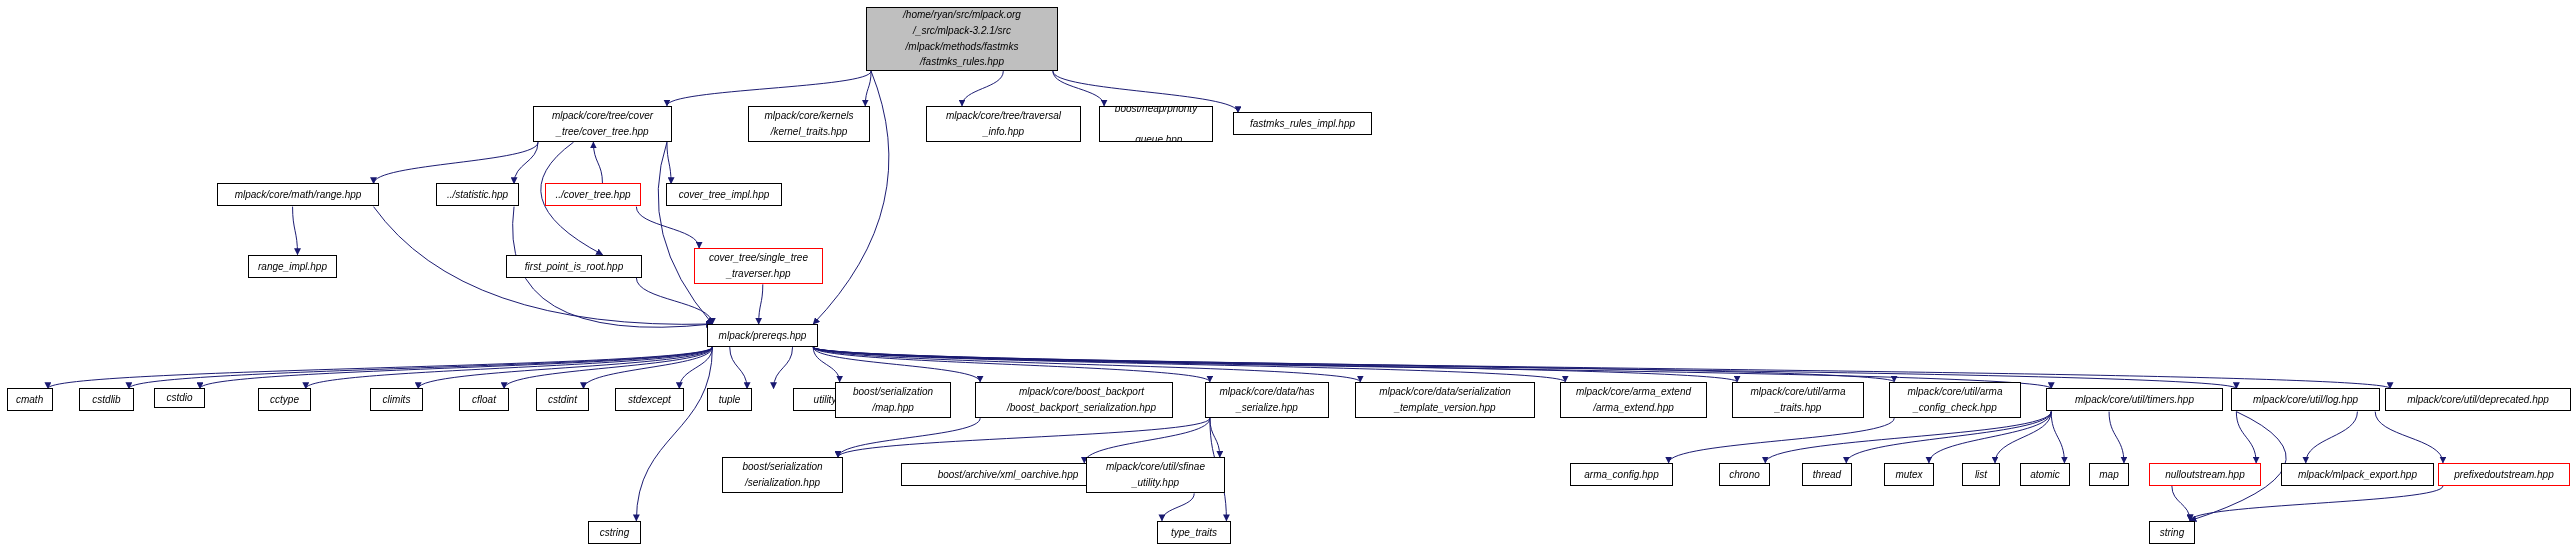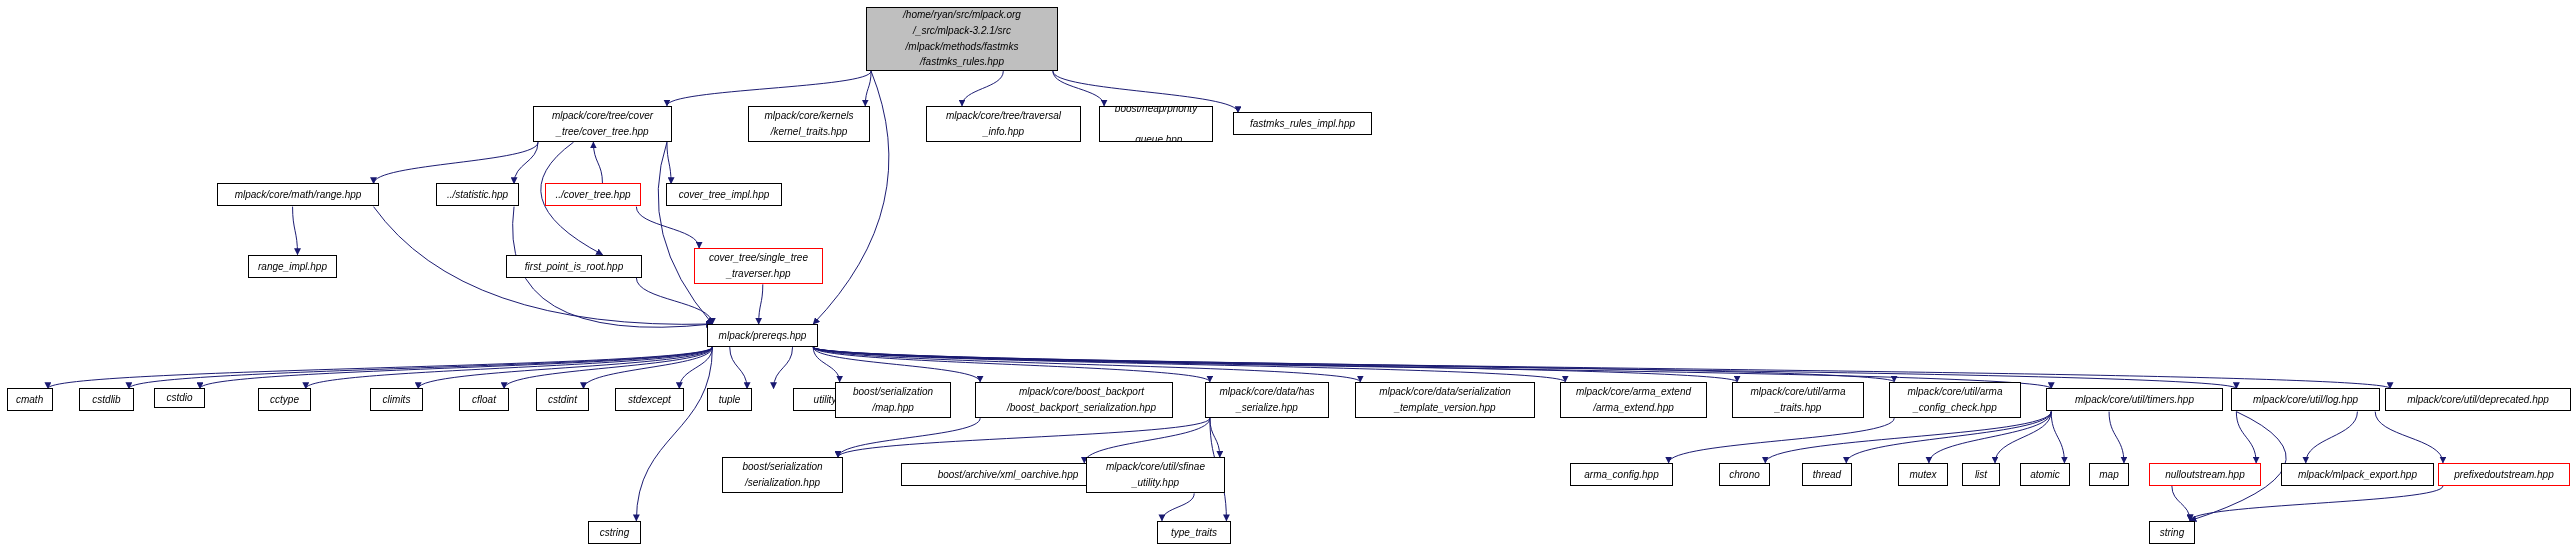--- a/index.html
+++ b/index.html
@@ -250,21 +250,21 @@
       </div>
       <div class="node" style="left: 1570px; top: 463px; width: 103px; height: 23px;">
         <div>arma_config.hpp</div>
       </div>
       <div class="node" style="left: 1719px; top: 463px; width: 51px; height: 23px;">
         <div>chrono</div>
       </div>
       <div class="node" style="left: 1802px; top: 463px; width: 50px; height: 23px;">
         <div>thread</div>
       </div>
-      <div class="node" style="left: 1884px; top: 463px; width: 50px; height: 23px; margin-left: 14px;">
+      <div class="node" style="left: 1884px; top: 463px; width: 50px; height: 23px;">
         <div>mutex</div>
       </div>
       <div class="node" style="left: 1962px; top: 463px; width: 38px; height: 23px;">
         <div>list</div>
       </div>
       <div class="node" style="left: 2020px; top: 463px; width: 50px; height: 23px;">
         <div>atomic</div>
       </div>
       <div class="node" style="left: 2089px; top: 463px; width: 40px; height: 23px;">
         <div>map</div>

